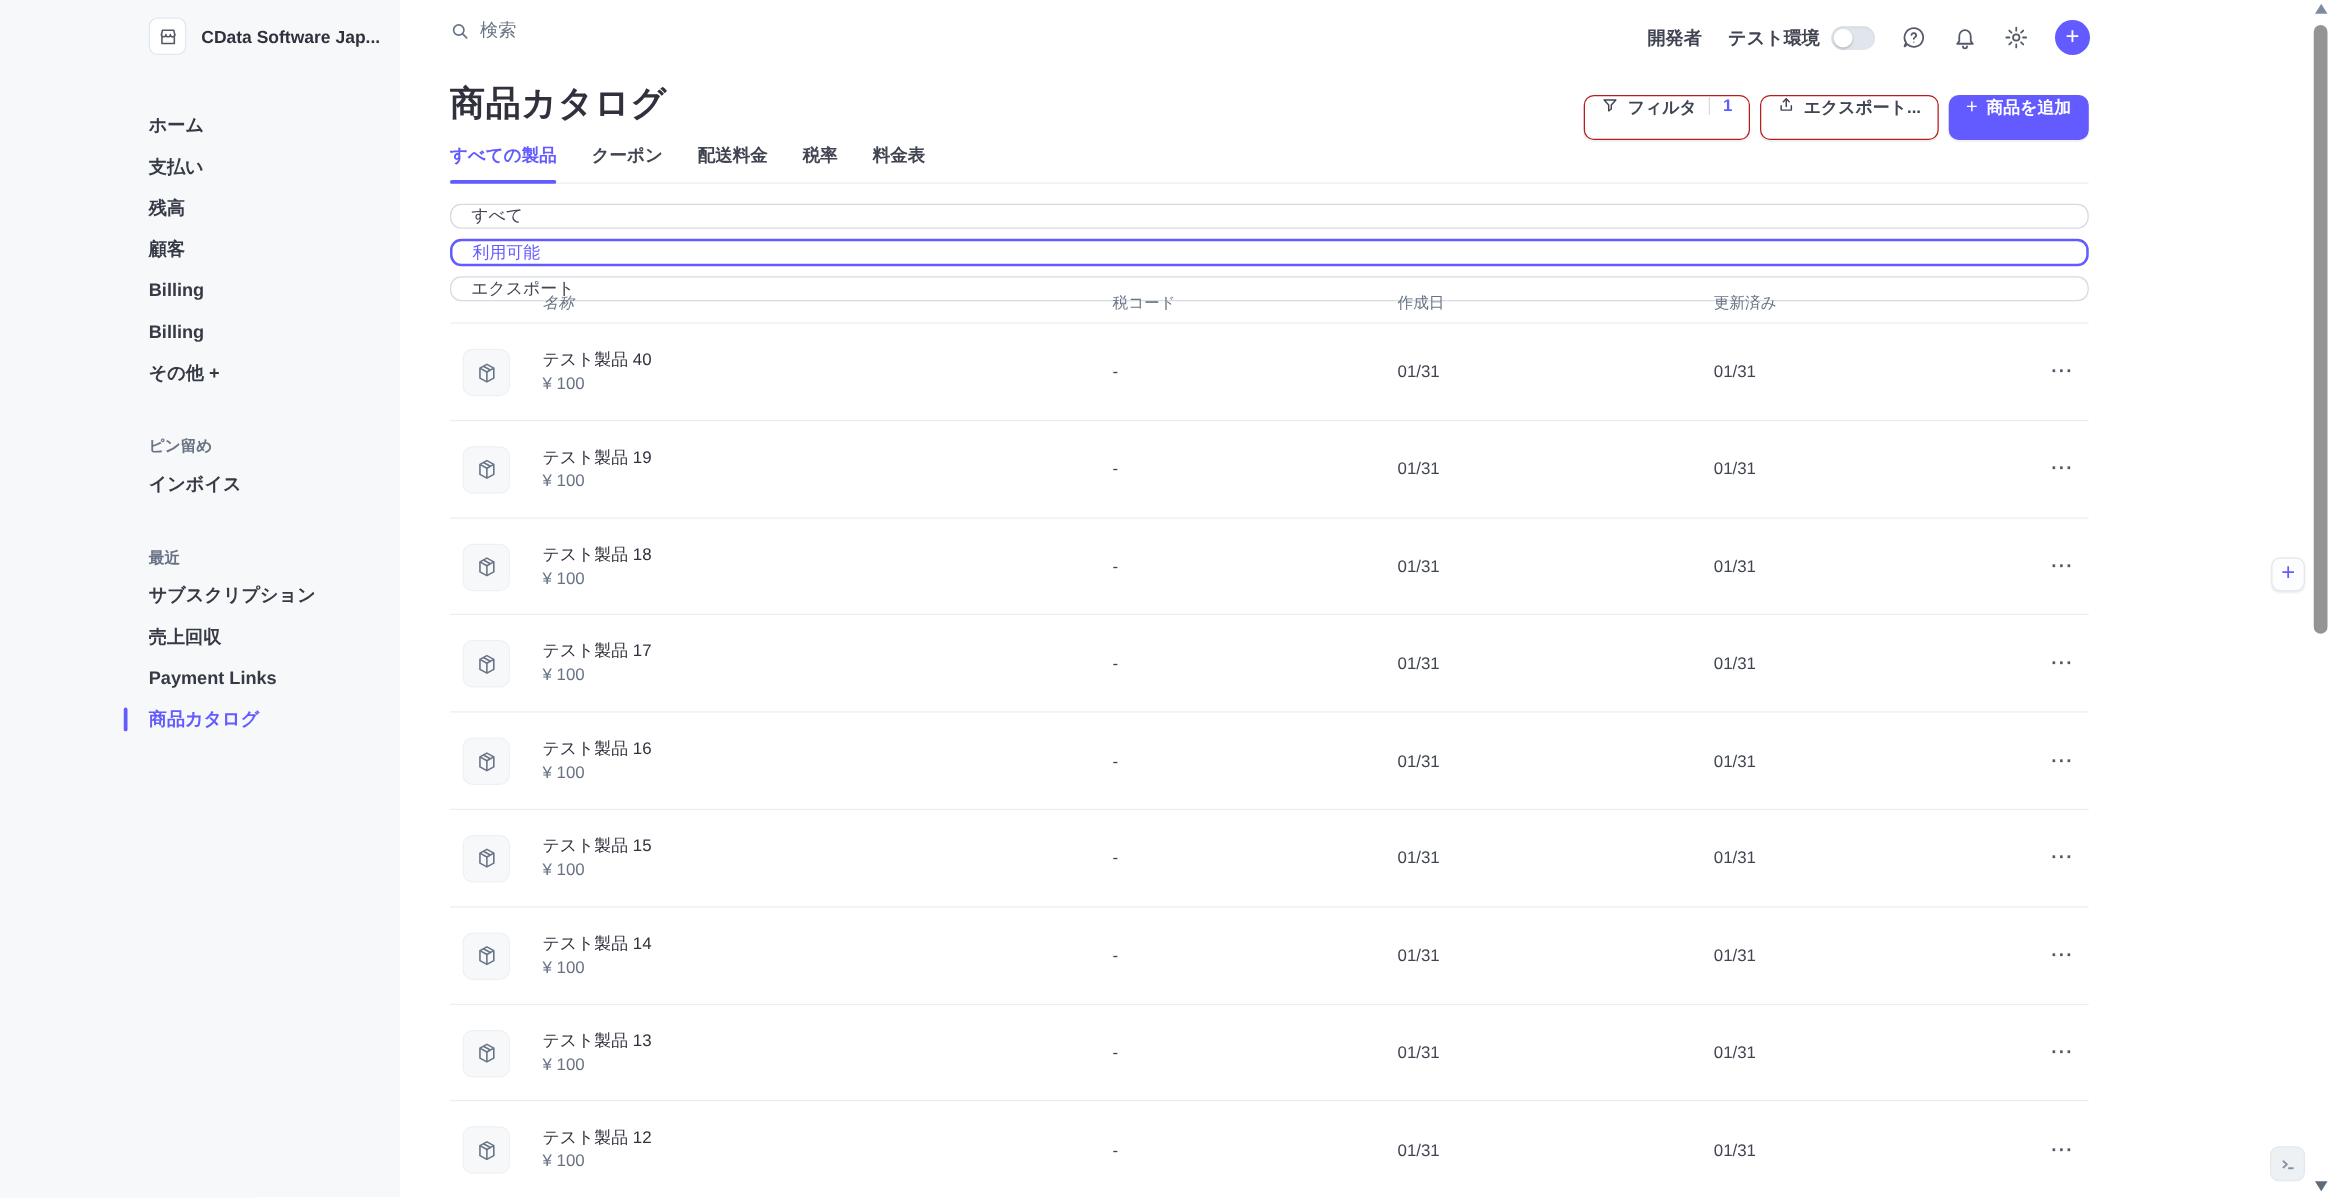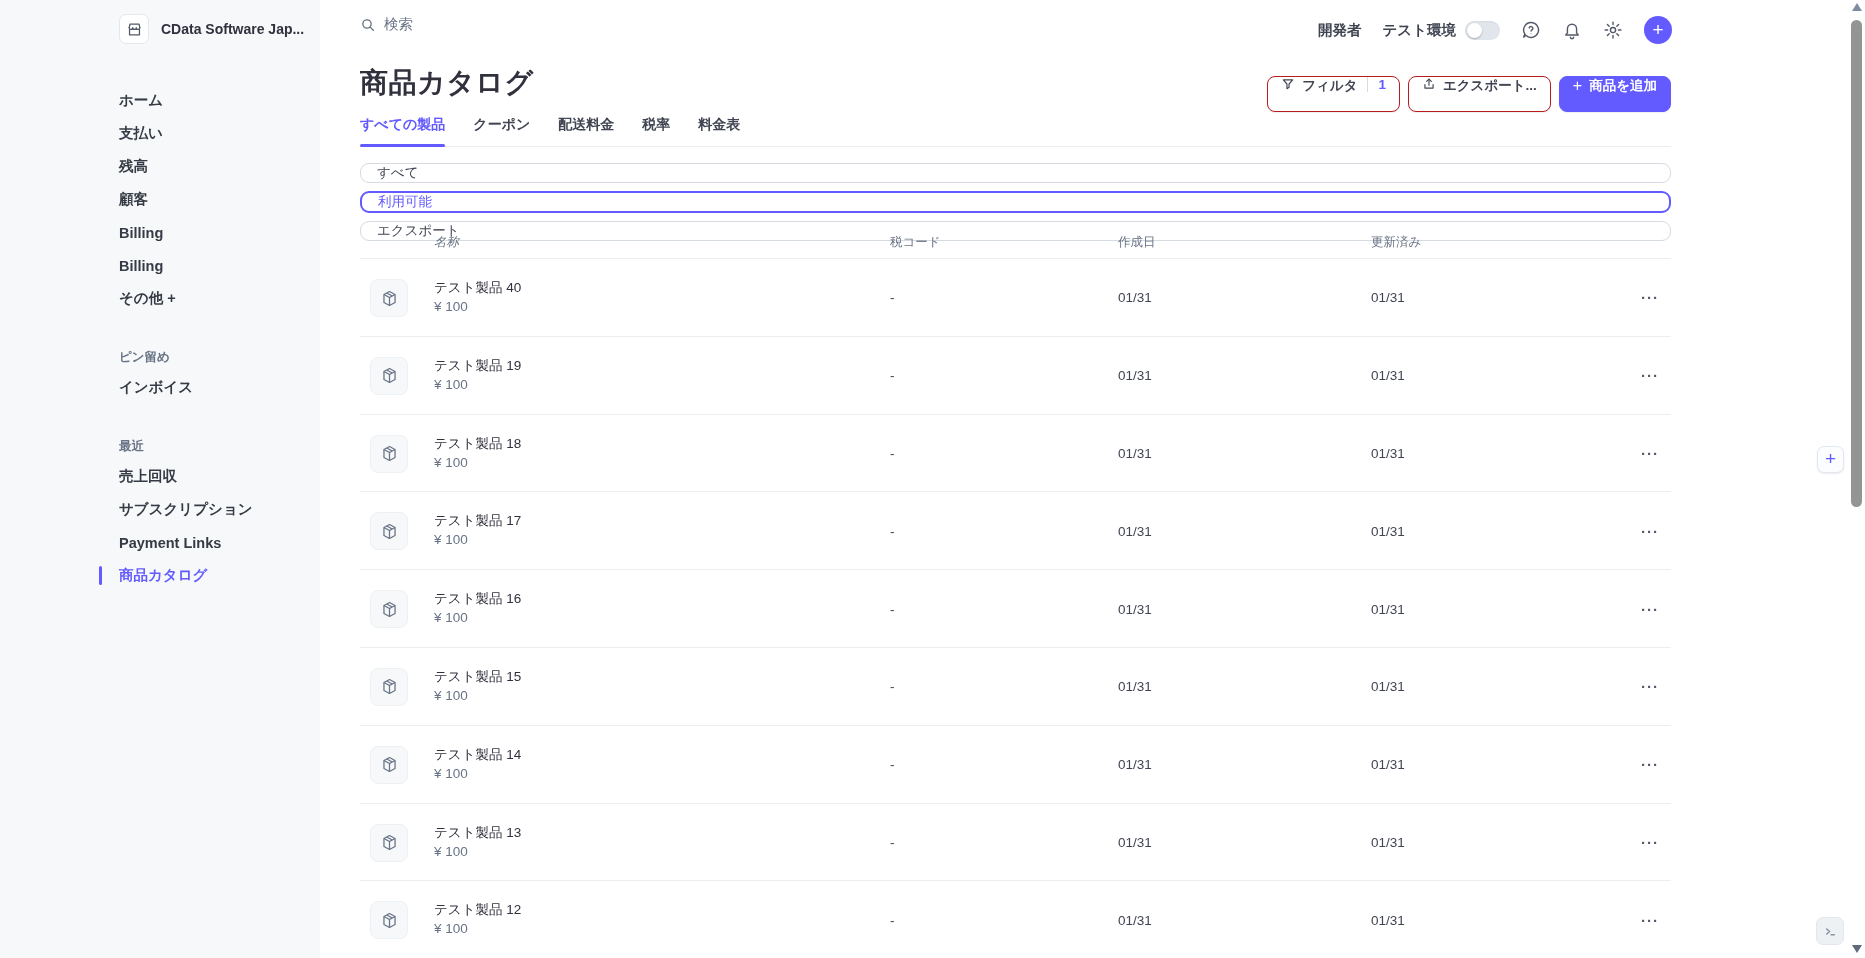--- a/index.html
+++ b/index.html
@@ -141,24 +141,24 @@
           <span class="nav-label">その他 +</span>
         </div>
         <div class="nav-gap"></div>
         <div class="nav-section">ピン留め</div>
         <div class="nav-item">
           <span class="nav-label">インボイス</span>
         </div>
         <div class="nav-gap"></div>
         <div class="nav-section">最近</div>
         <div class="nav-item">
+          <span class="nav-label">サブスクリプション</span>
+        </div>
+        <div class="nav-item">
           <span class="nav-label">売上回収</span>
-        </div>
-        <div class="nav-item">
-          <span class="nav-label">サブスクリプション</span>
         </div>
         <div class="nav-item">
           <span class="nav-label">Payment Links</span>
         </div>
         <div class="nav-item active">
           <span class="nav-label">商品カタログ</span>
         </div>
       </div>
   </div>
 

